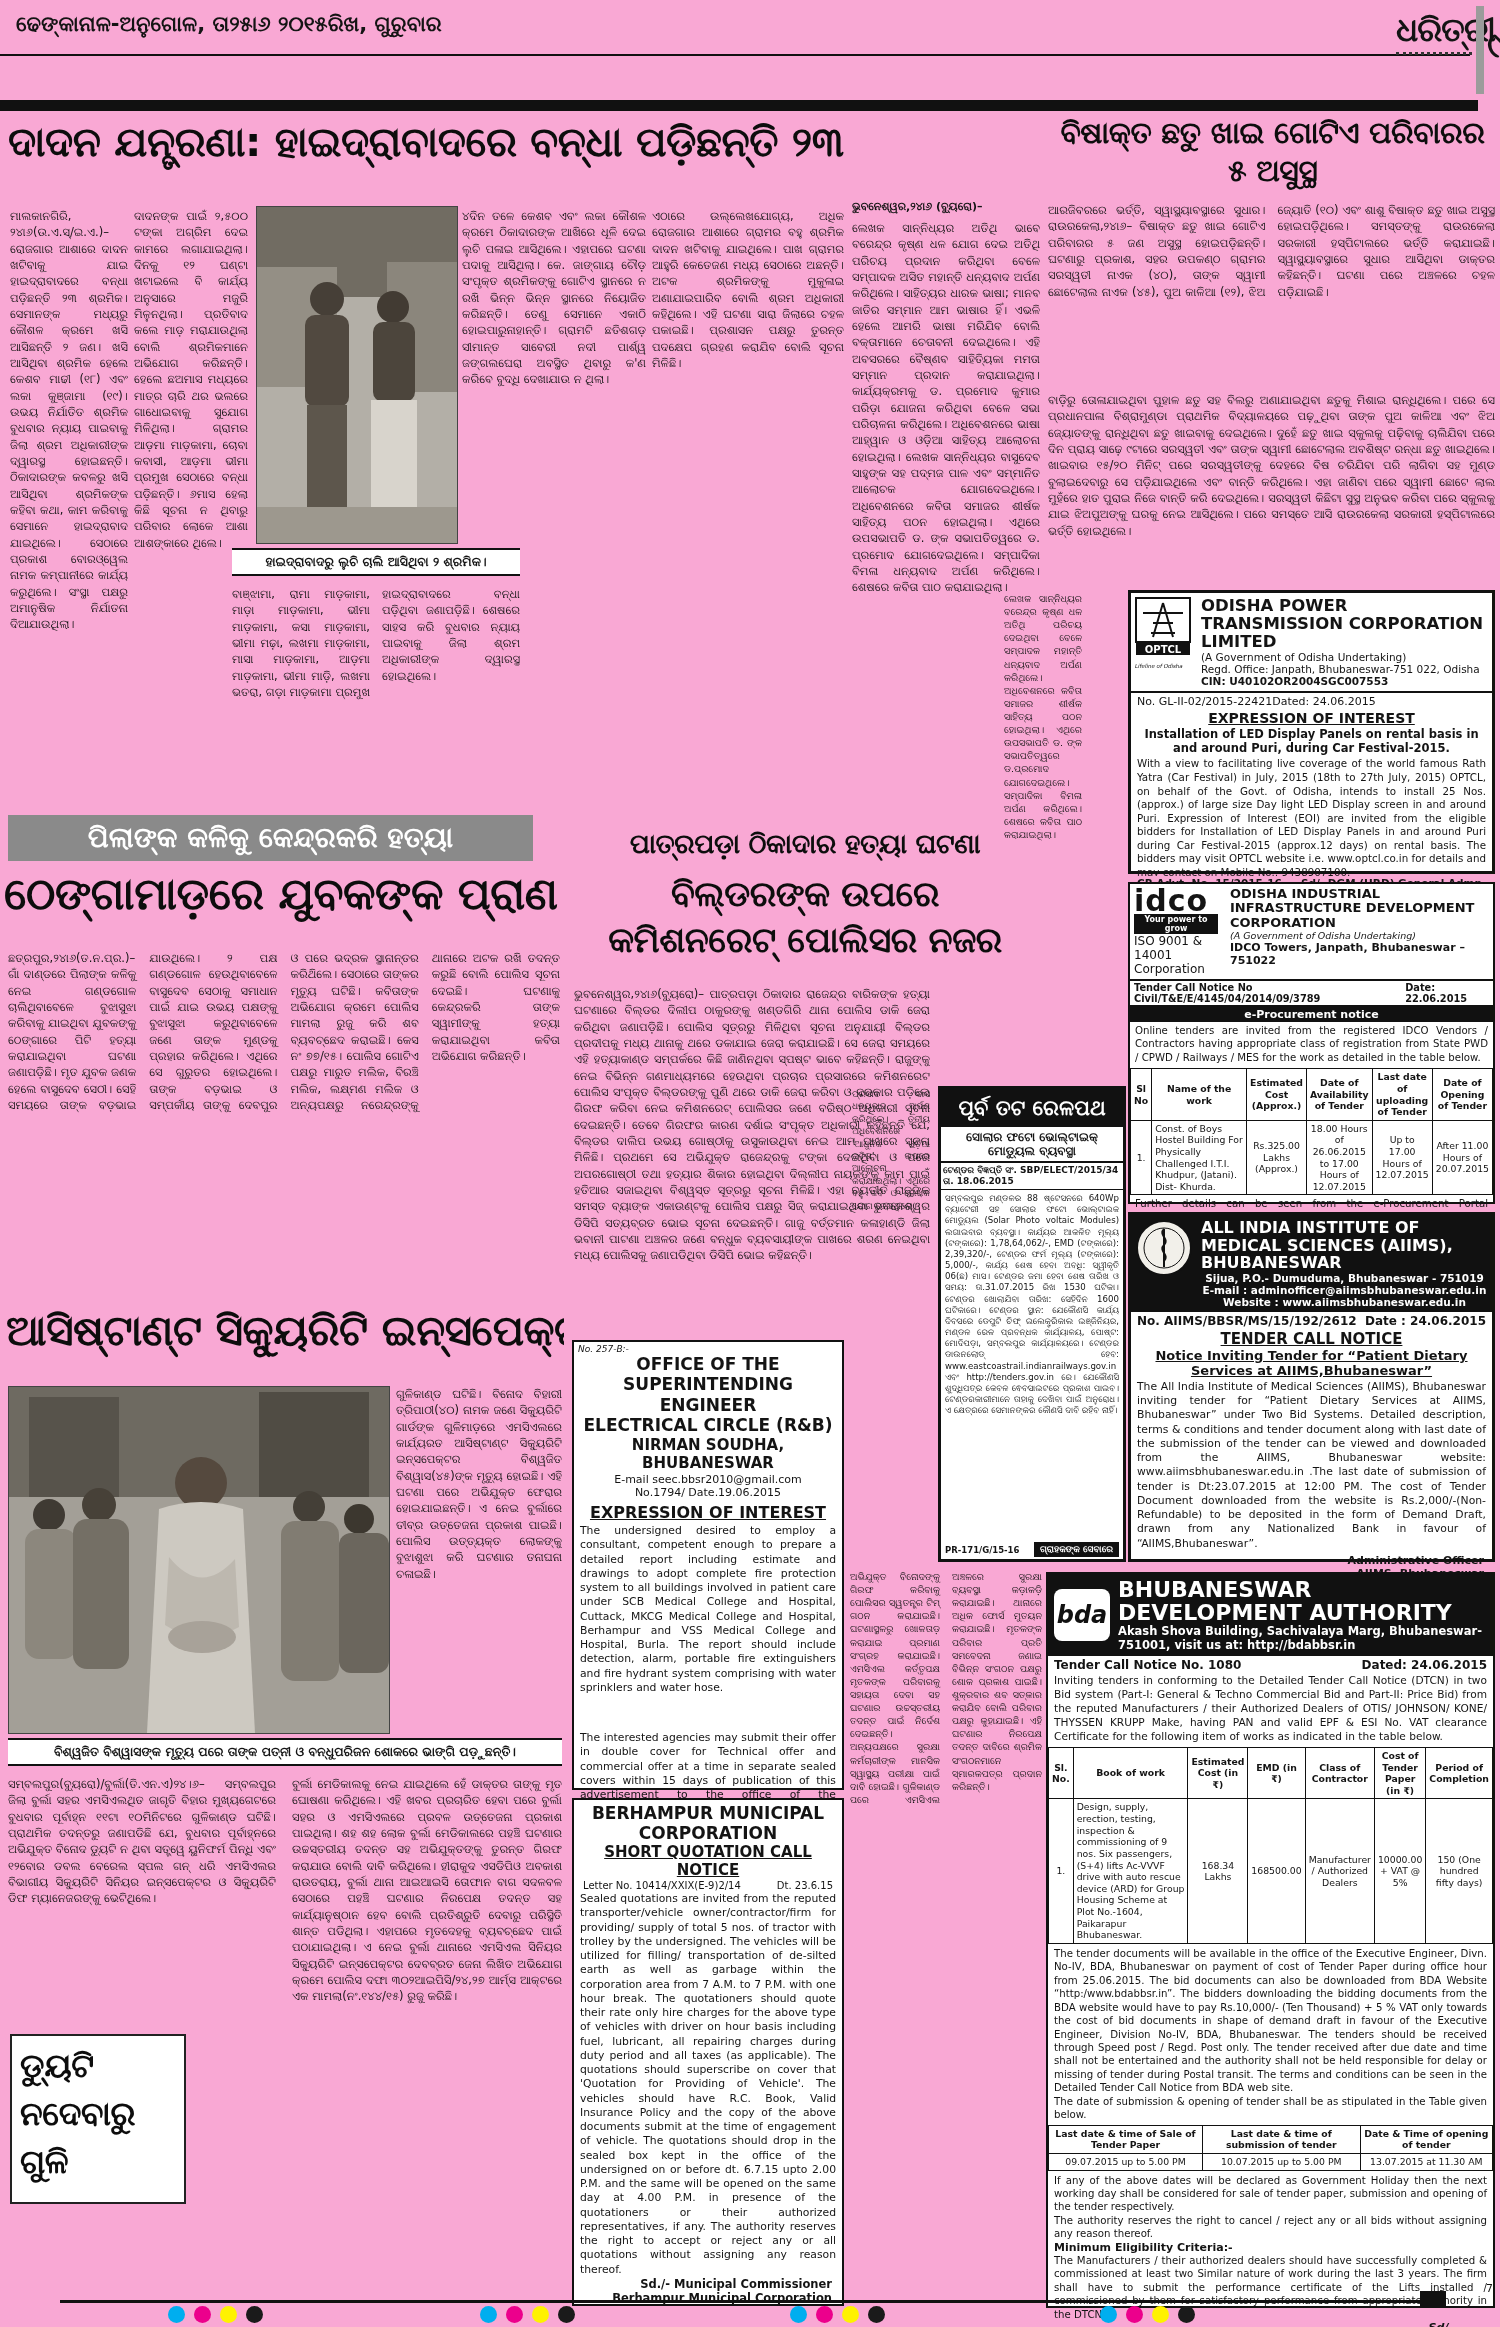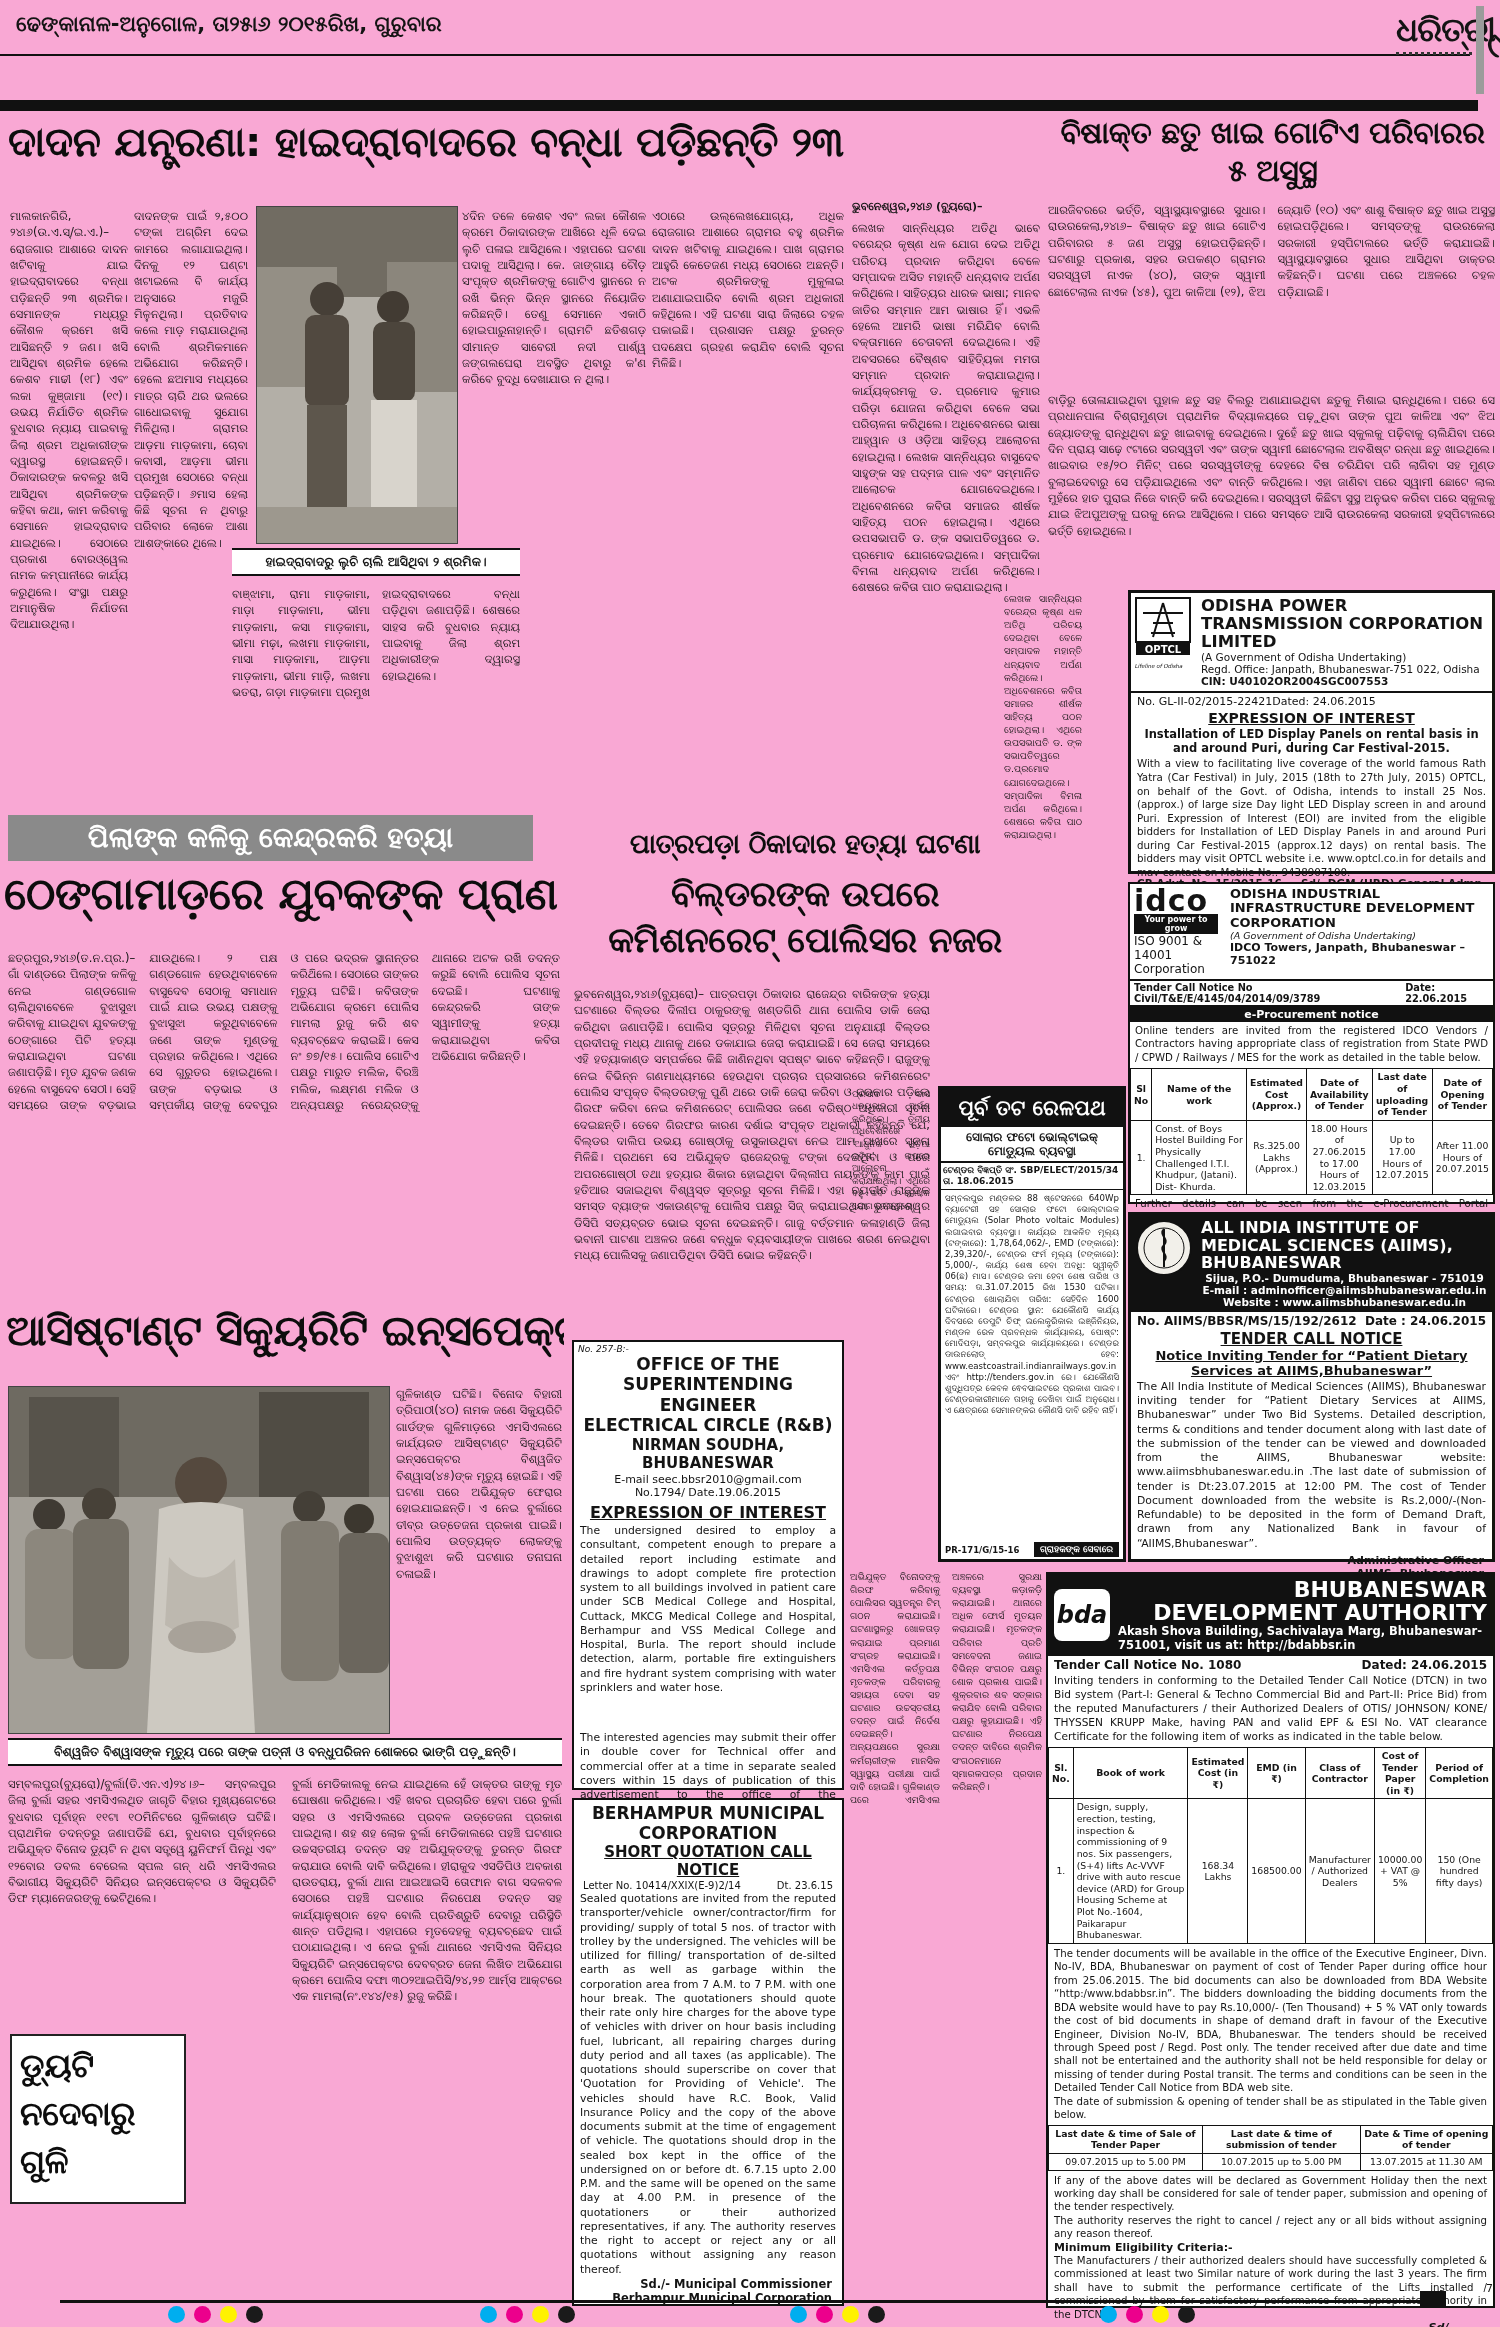--- a/index.html
+++ b/index.html
@@ -217,21 +217,21 @@
         <th style="width:92px;">Name of the work</th>
         <th>Estimated Cost (Approx.)</th>
         <th>Date of Availability of Tender</th>
         <th>Last date of uploading of Tender</th>
         <th>Date of Opening of Tender</th>
       </tr>
       <tr>
         <td>1.</td>
         <td class="l">Const. of Boys Hostel Building For Physically Challenged I.T.I. Khudpur, (Jatani). Dist- Khurda.</td>
         <td>Rs.325.00 Lakhs (Approx.)</td>
-        <td>18.00 Hours of 27.06.2015 to 17.00 Hours of 12.03.2015</td>
+        <td>18.00 Hours of 26.06.2015 to 17.00 Hours of 12.07.2015</td>
         <td>Up to 17.00 Hours of 12.07.2015</td>
         <td>After 11.00 Hours of 20.07.2015</td>
       </tr>
     </tbody>
       </table>
     <div class="adbody" style="padding:0 5px;font-size:10.2px;">Further details can be seen from the e-Procurement Portal www.tendersorissa.gov.in Corrigendum or Addendum notice if any will be uploaded in the Website: www.idco.in</div>
     <div style="display:flex;justify-content:flex-end;gap:30px;padding:0 8px;font-size:10.5px;font-weight:bold;">
       <span style="font-style:italic;">Sd/-</span>
       <span>Chief General Manager (Civil)-II</span>
     </div>
@@ -261,21 +261,21 @@
     <div class="adtitle u" style="font-size:13px;padding:0 10px;">Notice Inviting Tender for “Patient Dietary Services at AIIMS,Bhubaneswar”</div>
     <div class="adbody" style="padding:2px 6px;height:172px;overflow:hidden;font-size:10.8px;">The All India Institute of Medical Sciences (AIIMS), Bhubaneswar inviting tender for “Patient Dietary Services at AIIMS, Bhubaneswar” under Two Bid Systems. Detailed description, terms &amp; conditions and tender document along with last date of the submission of the tender can be viewed and downloaded from the AIIMS, Bhubaneswar website: www.aiimsbhubaneswar.edu.in .The last date of submission of tender is Dt:23.07.2015 at 12:00 PM. The cost of Tender Document downloaded from the website is Rs.2,000/-(Non-Refundable) to be deposited in the form of Demand Draft, drawn from any Nationalized Bank in favour of “AIIMS,Bhubaneswar”.</div>
     <div class="sig" style="font-size:11px;padding-right:8px;">Administrative Officer</div>
     <div class="sig" style="font-size:11px;padding-right:8px;">AIIMS, Bhubaneswar</div>
   </div>
 
   <div class="abs adbox" style="left:1046px;top:1572px;width:449px;height:736px;">
     <div class="band" style="display:flex;align-items:center;text-align:left;padding:4px 6px;">
       <div style="width:56px;height:52px;flex:none;background:#fff;border-radius:8px;color:#111;font-weight:800;font-style:italic;font-size:24px;text-align:center;line-height:52px;">bda</div>
       <div style="flex:1;padding-left:8px;">
-        <div style="font-size:22px;font-weight:800;line-height:1.05;text-align:right;">BHUBANESWAR DEVELOPMENT AUTHORITY</div>
+        <div style="font-size:22px;font-weight:800;line-height:1.05;">BHUBANESWAR DEVELOPMENT AUTHORITY</div>
         <div style="font-size:11.5px;font-weight:bold;">Akash Shova Building, Sachivalaya Marg, Bhubaneswar-751001, visit us at: http://bdabbsr.in</div>
       </div>
     </div>
     <div style="font-size:12px;font-weight:bold;display:flex;justify-content:space-between;padding:2px 6px;">
       <span>Tender Call Notice No. 1080</span>
       <span>Dated: 24.06.2015</span>
     </div>
     <div class="adbody" style="padding:0 6px;font-size:10.6px;">Inviting tenders in conforming to the Detailed Tender Call Notice (DTCN) in two Bid system (Part-I: General &amp; Techno Commercial Bid and Part-II: Price Bid) from the reputed Manufacturers / their Authorized Dealers of OTIS/ JOHNSON/ KONE/ THYSSEN KRUPP Make, having PAN and valid EPF &amp; ESI No. VAT clearance Certificate for the following item of works as indicated in the table below.</div>
     <table class="adtab" style="margin:3px 0;">
       <tbody>

